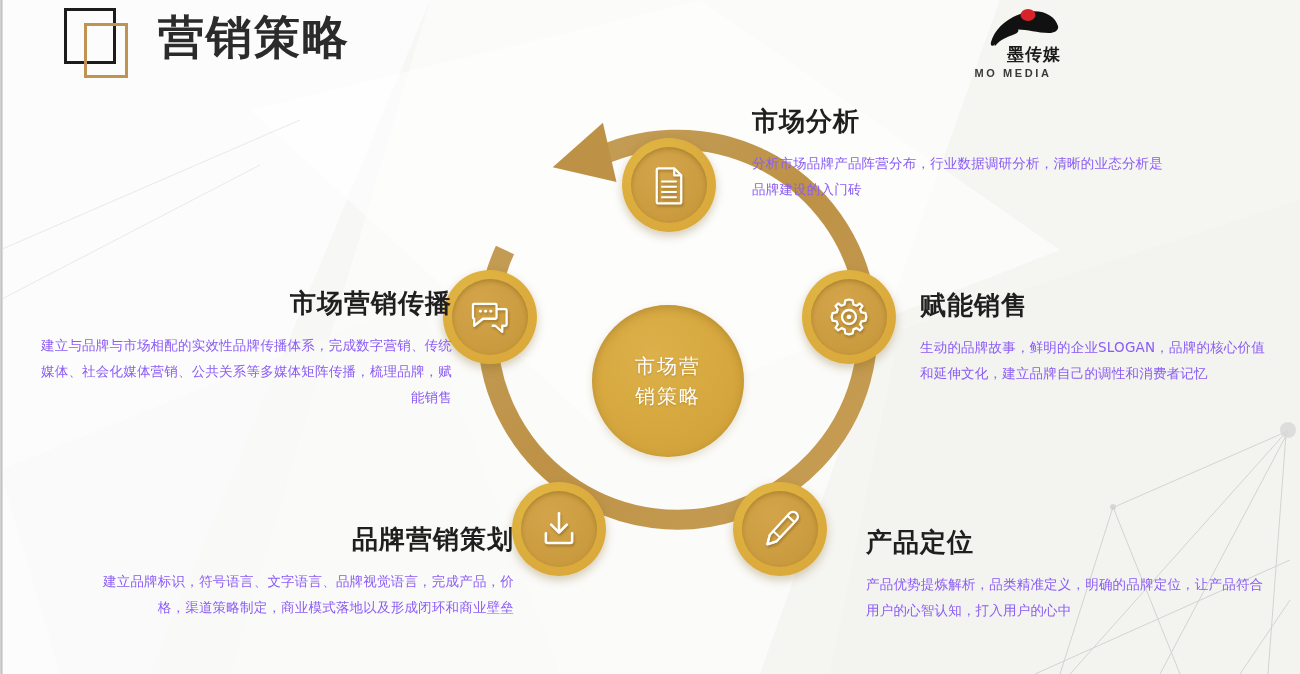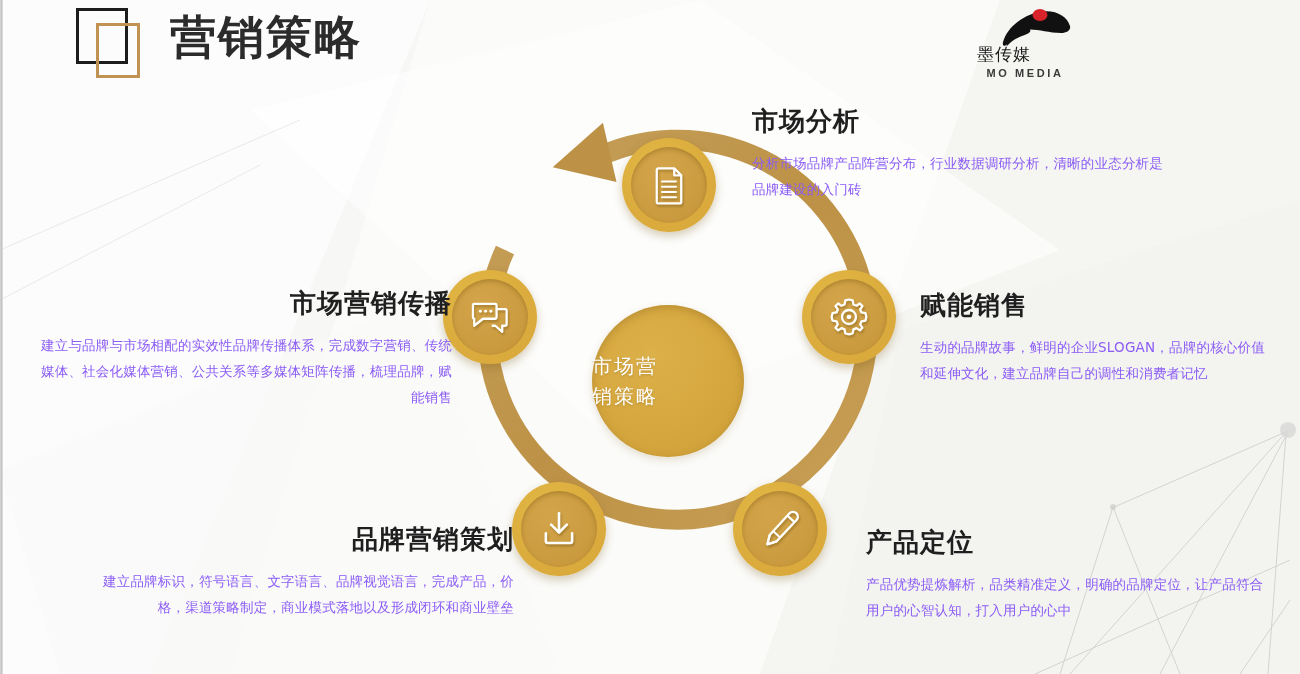--- a/index.html
+++ b/index.html
@@ -13,43 +13,43 @@
   
   #bg-texture { position:absolute; inset:0; z-index:0; pointer-events:none; }
 
   #left-edge-rule {
     position:absolute; left:0; top:0; width:3px; height:674px;
     background:linear-gradient(to right,#d9d9d9,#bfbfbf 60%,#efefef);
     z-index:4;
   }
 
   
-  #header { position:absolute; left:12px; top:0; width:1083px; height:95px; z-index:5; }
+  #header { position:absolute; left:0; top:0; width:1083px; height:95px; z-index:5; }
 
   #brand-logo-mark { position:absolute; left:58px; top:8px; width:90px; height:68px; }
   #brand-logo-mark .sq-dark {
     position:absolute; left:6px; top:0; width:52px; height:56px;
     border:3px solid #1c1c1c; background:transparent;
   }
   #brand-logo-mark .sq-gold {
     position:absolute; left:26px; top:15px; width:44px; height:55px;
     border:3px solid #c09353; background:transparent;
   }
 
   #page-title {
     position:absolute; left:158px; top:8px;
     font-size:46px; line-height:58px; font-weight:700;
     color:#2b2b2b; letter-spacing:2px;
     font-family:"DejaVu Sans","Liberation Sans",sans-serif;
   }
 
   #company-logo { position:absolute; right:22px; top:6px; width:96px; height:74px; }
   #company-logo .logo-name {
-    position:absolute; left:0; bottom:14px; width:96px; text-align:left;
-    font-size:17px; font-weight:400; color:#1a1a1a; letter-spacing:1px;
+    position:absolute; left:0; bottom:14px; width:96px; text-align:right;
+    font-size:17px; font-weight:700; color:#1a1a1a; letter-spacing:1px;
     font-family:"DejaVu Sans","Liberation Sans",sans-serif;
   }
   #company-logo .logo-sub {
     position:absolute; left:0; bottom:1px; width:96px; text-align:center;
     font-size:11px; letter-spacing:2.6px; color:#3a3a3a; font-weight:700;
   }
 
   
   #diagram { position:absolute; left:430px; top:120px; width:470px; height:500px; z-index:3; }
 
@@ -72,21 +72,21 @@
   #node-brand-combing   { left:372px; top:150px; }
   #node-product-position{ left:303px; top:362px; }
   #node-brand-plan      { left:82px;  top:362px; }
   #node-market-comm     { left:13px;  top:150px; }
 
   #center-circle {
     position:absolute; left:162px; top:185px; width:152px; height:152px;
     border-radius:50%;
     background:radial-gradient(circle at 40% 32%, #dcb04a 0%, #d6a73e 55%, #cf9f37 100%);
     box-shadow:inset 0 3px 8px rgba(130,95,25,.35), 0 3px 9px rgba(120,90,20,.18);
-    display:flex; align-items:center; justify-content:flex-start; z-index:3;
+    display:flex; align-items:center; justify-content:center; z-index:3;
   }
   #center-circle .center-text {
     text-align:center; color:#ffffff; font-size:20px; line-height:30px;
     font-weight:500; letter-spacing:2px; white-space:pre-line;
     font-family:"DejaVu Sans","Liberation Sans",sans-serif;
     text-shadow:0 1px 2px rgba(120,90,20,.35);
   }
 
   #ring-arrow { position:absolute; left:0; top:0; width:470px; height:500px; z-index:2; }
 

